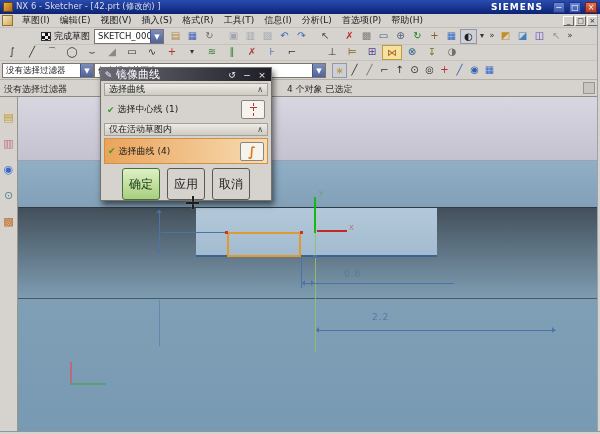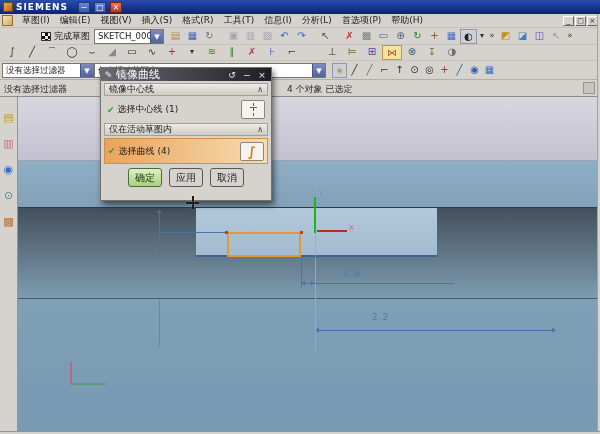--- a/index.html
+++ b/index.html
@@ -89,40 +89,41 @@
   .dlg-sec .chevron { margin-left:auto; color:#444; font-size:8px; }
   .dlg-row { margin:2px 3px 0; height:23px; display:flex; align-items:center; padding:0 3px; gap:3px; }
   .dlg-row.hl { background:linear-gradient(90deg,#eaa45c,#f7dcb2); border:1px solid #cf9148; height:26px; }
   .check { color:#2ca02c; font-size:9px; }
   .row-btn { margin-left:auto; width:24px; height:19px; background:#f5f3ed; border:1px solid #8a867e;
     border-radius:2px; display:flex; align-items:center; justify-content:center; position:relative; }
   .cl-icon { width:1px; height:13px; border-left:1px dashed #c03030; position:relative; }
   .cl-icon::after { content:""; position:absolute; left:-4px; top:4px; width:7px; height:1px; background:#c03030; }
   .curve-glyph { color:#e07818; font-weight:bold; font-size:13px; line-height:13px; }
   .dlg-actions { display:flex; justify-content:center; gap:7px; margin-top:4px; }
-  .dlg-actions button { height:19px; font-size:10px; padding:0 6px; border:1px solid #5a5a52;
+  .dlg-actions button { height:32px; font-size:12px; padding:0 6px; border:1px solid #5a5a52;
     border-radius:3px; background:#d6d3ce; color:#222; }
   .dlg-actions button.ok { background:linear-gradient(#dff0c4,#a9cf7e); border-color:#44703a; color:#143a14; }
 
   
   #cursor { position:absolute; left:186px; top:196px; width:13px; height:13px; z-index:60; }
   #cursor .c1 { position:absolute; left:6px; top:0; width:2px; height:13px; background:#1c1c1c; box-shadow:0 0 1px #fff; }
   #cursor .c2 { position:absolute; left:0; top:6px; width:13px; height:2px; background:#1c1c1c; box-shadow:0 0 1px #fff; }
   .win-edge-r { position:absolute; left:597px; top:14px; width:3px; height:420px; background:#d6d3ce; border-left:1px solid #9aa4ae; }
   .win-edge-b { position:absolute; left:0; top:431px; width:600px; height:3px; background:#d6d3ce; border-top:1px solid #8a98a4; }
   .statustxt { position:absolute; top:3px; font-size:9px; color:#2a2a2a; white-space:nowrap; }
   .statico { position:absolute; width:12px; height:12px; border:1px solid #9a968e; background:#c8c5c0; top:2px; }
 </style>
 </head>
 <body>
 
 <div id="window">
 
   <div class="titlebar">
     <span class="appicon"></span>
+    <span class="ttext">NX 6 - Sketcher - [42.prt (修改的) ]</span>
     <span class="brand">SIEMENS</span>
     <span class="wbtn">─</span>
     <span class="wbtn">□</span>
     <span class="wbtn close">×</span>
   </div>
 
   <div class="menubar">
     <span class="docicon"></span>
     <span style="display:flex;">
 
@@ -295,21 +296,21 @@
 
   <div id="dialog">
     <div class="dlg-title">
       <span class="dlg-tbtn" style="width:9px">✎</span>
       <span class="t">镜像曲线</span>
       <span class="dlg-tbtn">↺</span>
       <span class="dlg-tbtn">−</span>
       <span class="dlg-tbtn">×</span>
     </div>
     <div class="dlg-sec">
-      <span>镜像中心线</span>
+      <span>选择曲线</span>
       <span class="chevron">∧</span>
     </div>
     <div class="dlg-row">
       <span class="check">✔</span>
       <span>选择中心线 (1)</span>
       <span class="row-btn">
         <span class="cl-icon"></span>
       </span>
     </div>
     <div class="dlg-sec">

